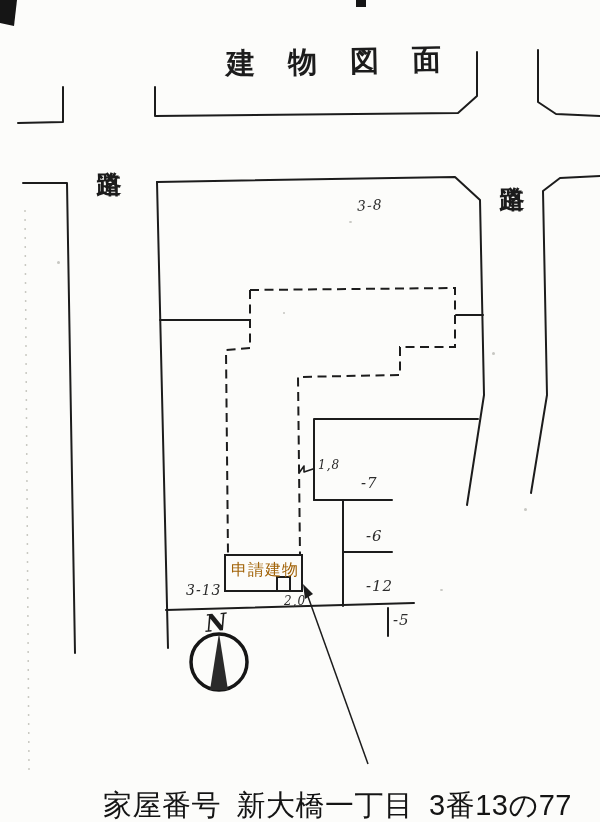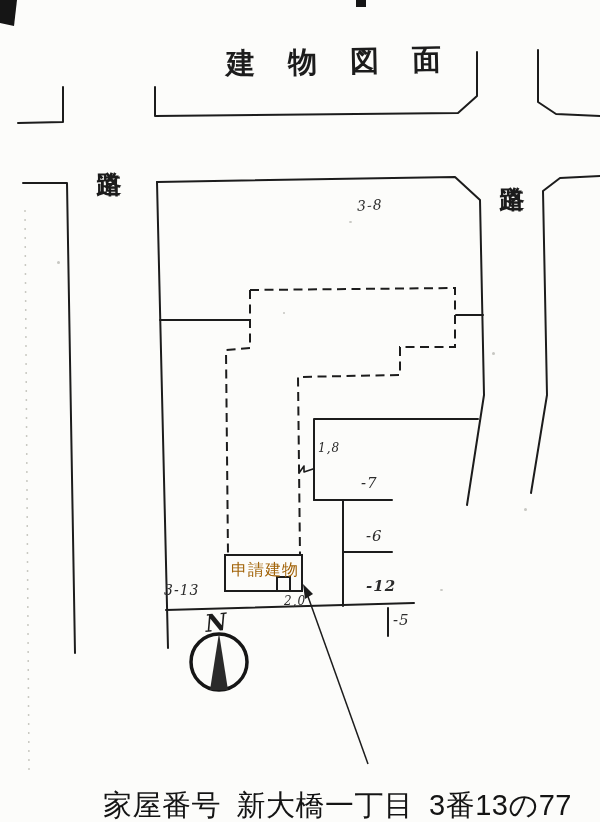--- a/index.html
+++ b/index.html
@@ -102,26 +102,26 @@
   <div class="speck" style="left:492px;top:352px;width:3px;height:3px;"></div>
   <div class="speck" style="left:524px;top:508px;width:3px;height:3px;"></div>
   <div class="speck" style="left:440px;top:589px;width:3px;height:2px;"></div>
 
   <div class="txt title" style="left:226px;top:42px;">建物図面</div>
 
   <div class="txt road" style="left:96px;top:152px;">道路</div>
   <div class="txt road" style="left:499px;top:167px;">道路</div>
 
   <div class="txt hand" style="left:357px;top:197px;font-size:14px;transform:rotate(-3deg);">3-8</div>
-  <div class="txt hand" style="left:318px;top:441px;font-size:12px;">1,8</div>
+  <div class="txt hand" style="left:318px;top:458px;font-size:12px;">1,8</div>
   <div class="txt hand" style="left:361px;top:474px;font-size:15px;">-7</div>
   <div class="txt hand" style="left:366px;top:527px;font-size:15px;">-6</div>
-  <div class="txt hand" style="left:366px;top:577px;font-size:15px;font-weight:bold;">-12</div>
+  <div class="txt hand" style="left:366px;top:577px;font-size:15px;">-12</div>
   <div class="txt hand" style="left:393px;top:611px;font-size:15px;">-5</div>
-  <div class="txt hand" style="left:164px;top:582px;font-size:14px;">3-13</div>
+  <div class="txt hand" style="left:186px;top:582px;font-size:14px;">3-13</div>
   <div class="txt hand" style="left:284px;top:594px;font-size:12px;">2,0</div>
 
   <div class="txt boxlabel" style="left:231px;top:560px;">申請建物</div>
 
   <div class="txt north" style="left:205px;top:608px;">N</div>
 
   <div class="txt caption" style="left:103px;top:786px;">家屋番号 新大橋一丁目 3番13の77</div>
 
 </div>
 

